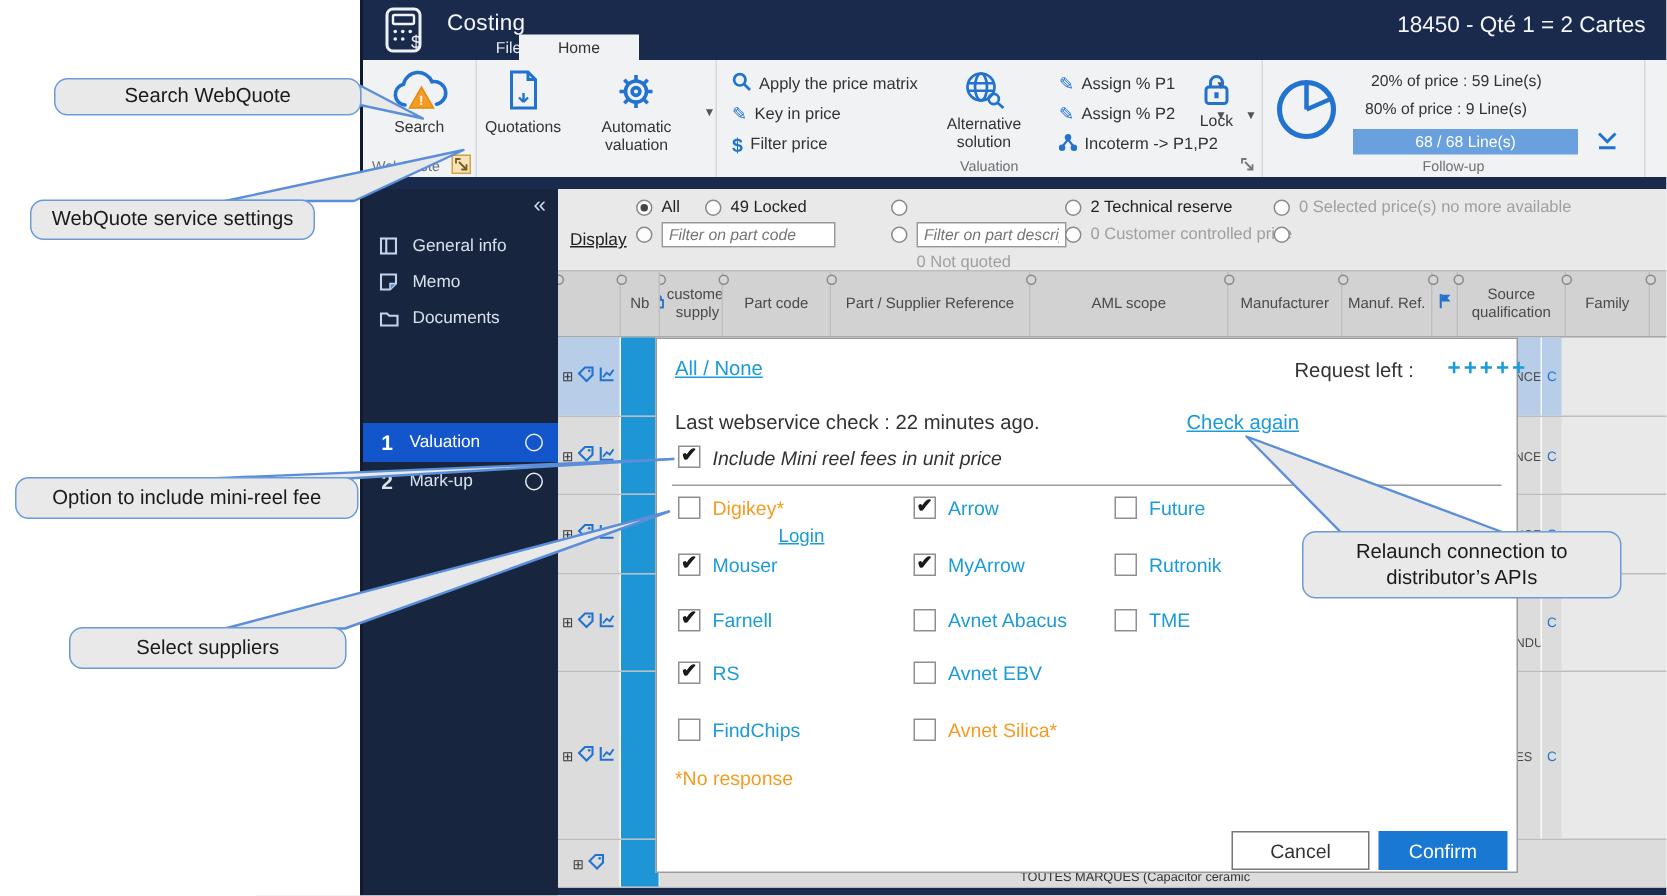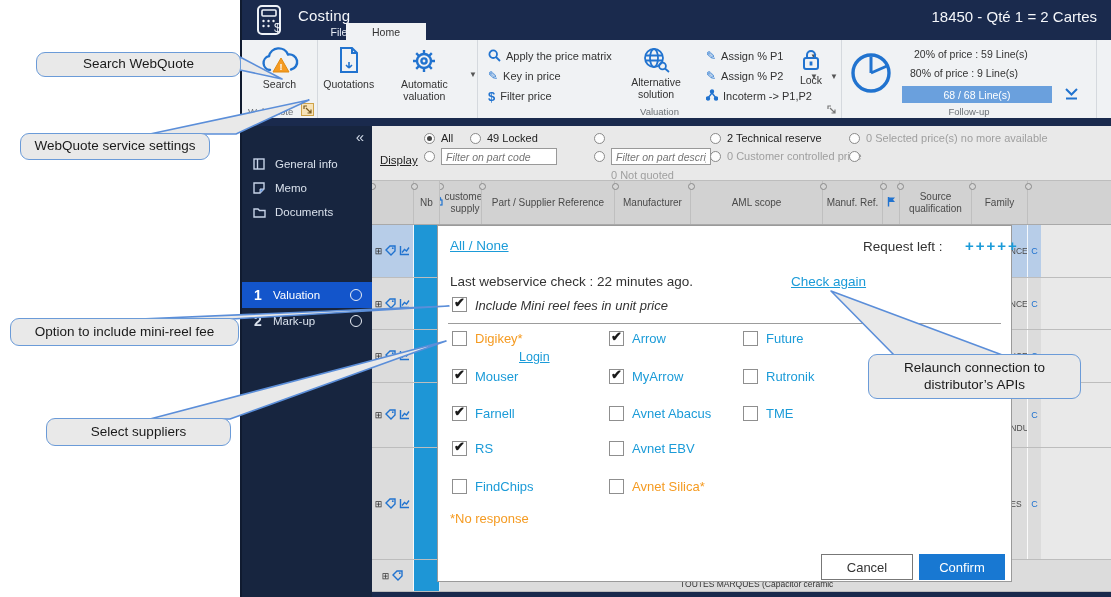--- a/index.html
+++ b/index.html
@@ -330,23 +330,24 @@
       <div class="ghead">
         <div class="hcell" style="width:42px;"></div>
         <div class="hcell" style="width:26px;">Nb</div>
         <div class="hcell" style="width:42px;overflow:hidden;">
           <span style="margin-right:1px;"><svg width="8" height="10" viewBox="0 0 8 10">
                 <rect x="1" y="4" width="6" height="5" fill="none" stroke="#2173cf" stroke-width="1.2"></rect>
                 <path d="M2.3 4 V2.8 a1.7 1.7 0 0 1 3.4 0 V4" fill="none" stroke="#2173cf" stroke-width="1.2"></path>
               </svg></span>
           <span>customer supply</span>
         </div>
+        <div class="hcell" style="width:72px;">Part code</div>
         <div class="hcell" style="width:133px;">Part / Supplier Reference</div>
+        <div class="hcell" style="width:132px;">AML scope</div>
         <div class="hcell" style="width:76px;">Manufacturer</div>
-        <div class="hcell" style="width:132px;">AML scope</div>
         <div class="hcell" style="width:60px;">Manuf. Ref.</div>
         <div class="hcell" style="width:17px;">
           <span><svg width="9" height="11" viewBox="0 0 9 11">
                 <path d="M1.5 1 V10.5" stroke="#2173cf" stroke-width="1.4"></path>
                 <path d="M2 1.5 H8 L6 3.7 L8 6 H2 Z" fill="#2173cf"></path>
               </svg></span>
         </div>
         <div class="hcell" style="width:72px;">Source qualification</div>
         <div class="hcell" style="width:56px;">Family</div>
         <div class="hcell" style="width:13px;border-right:none;"></div>

